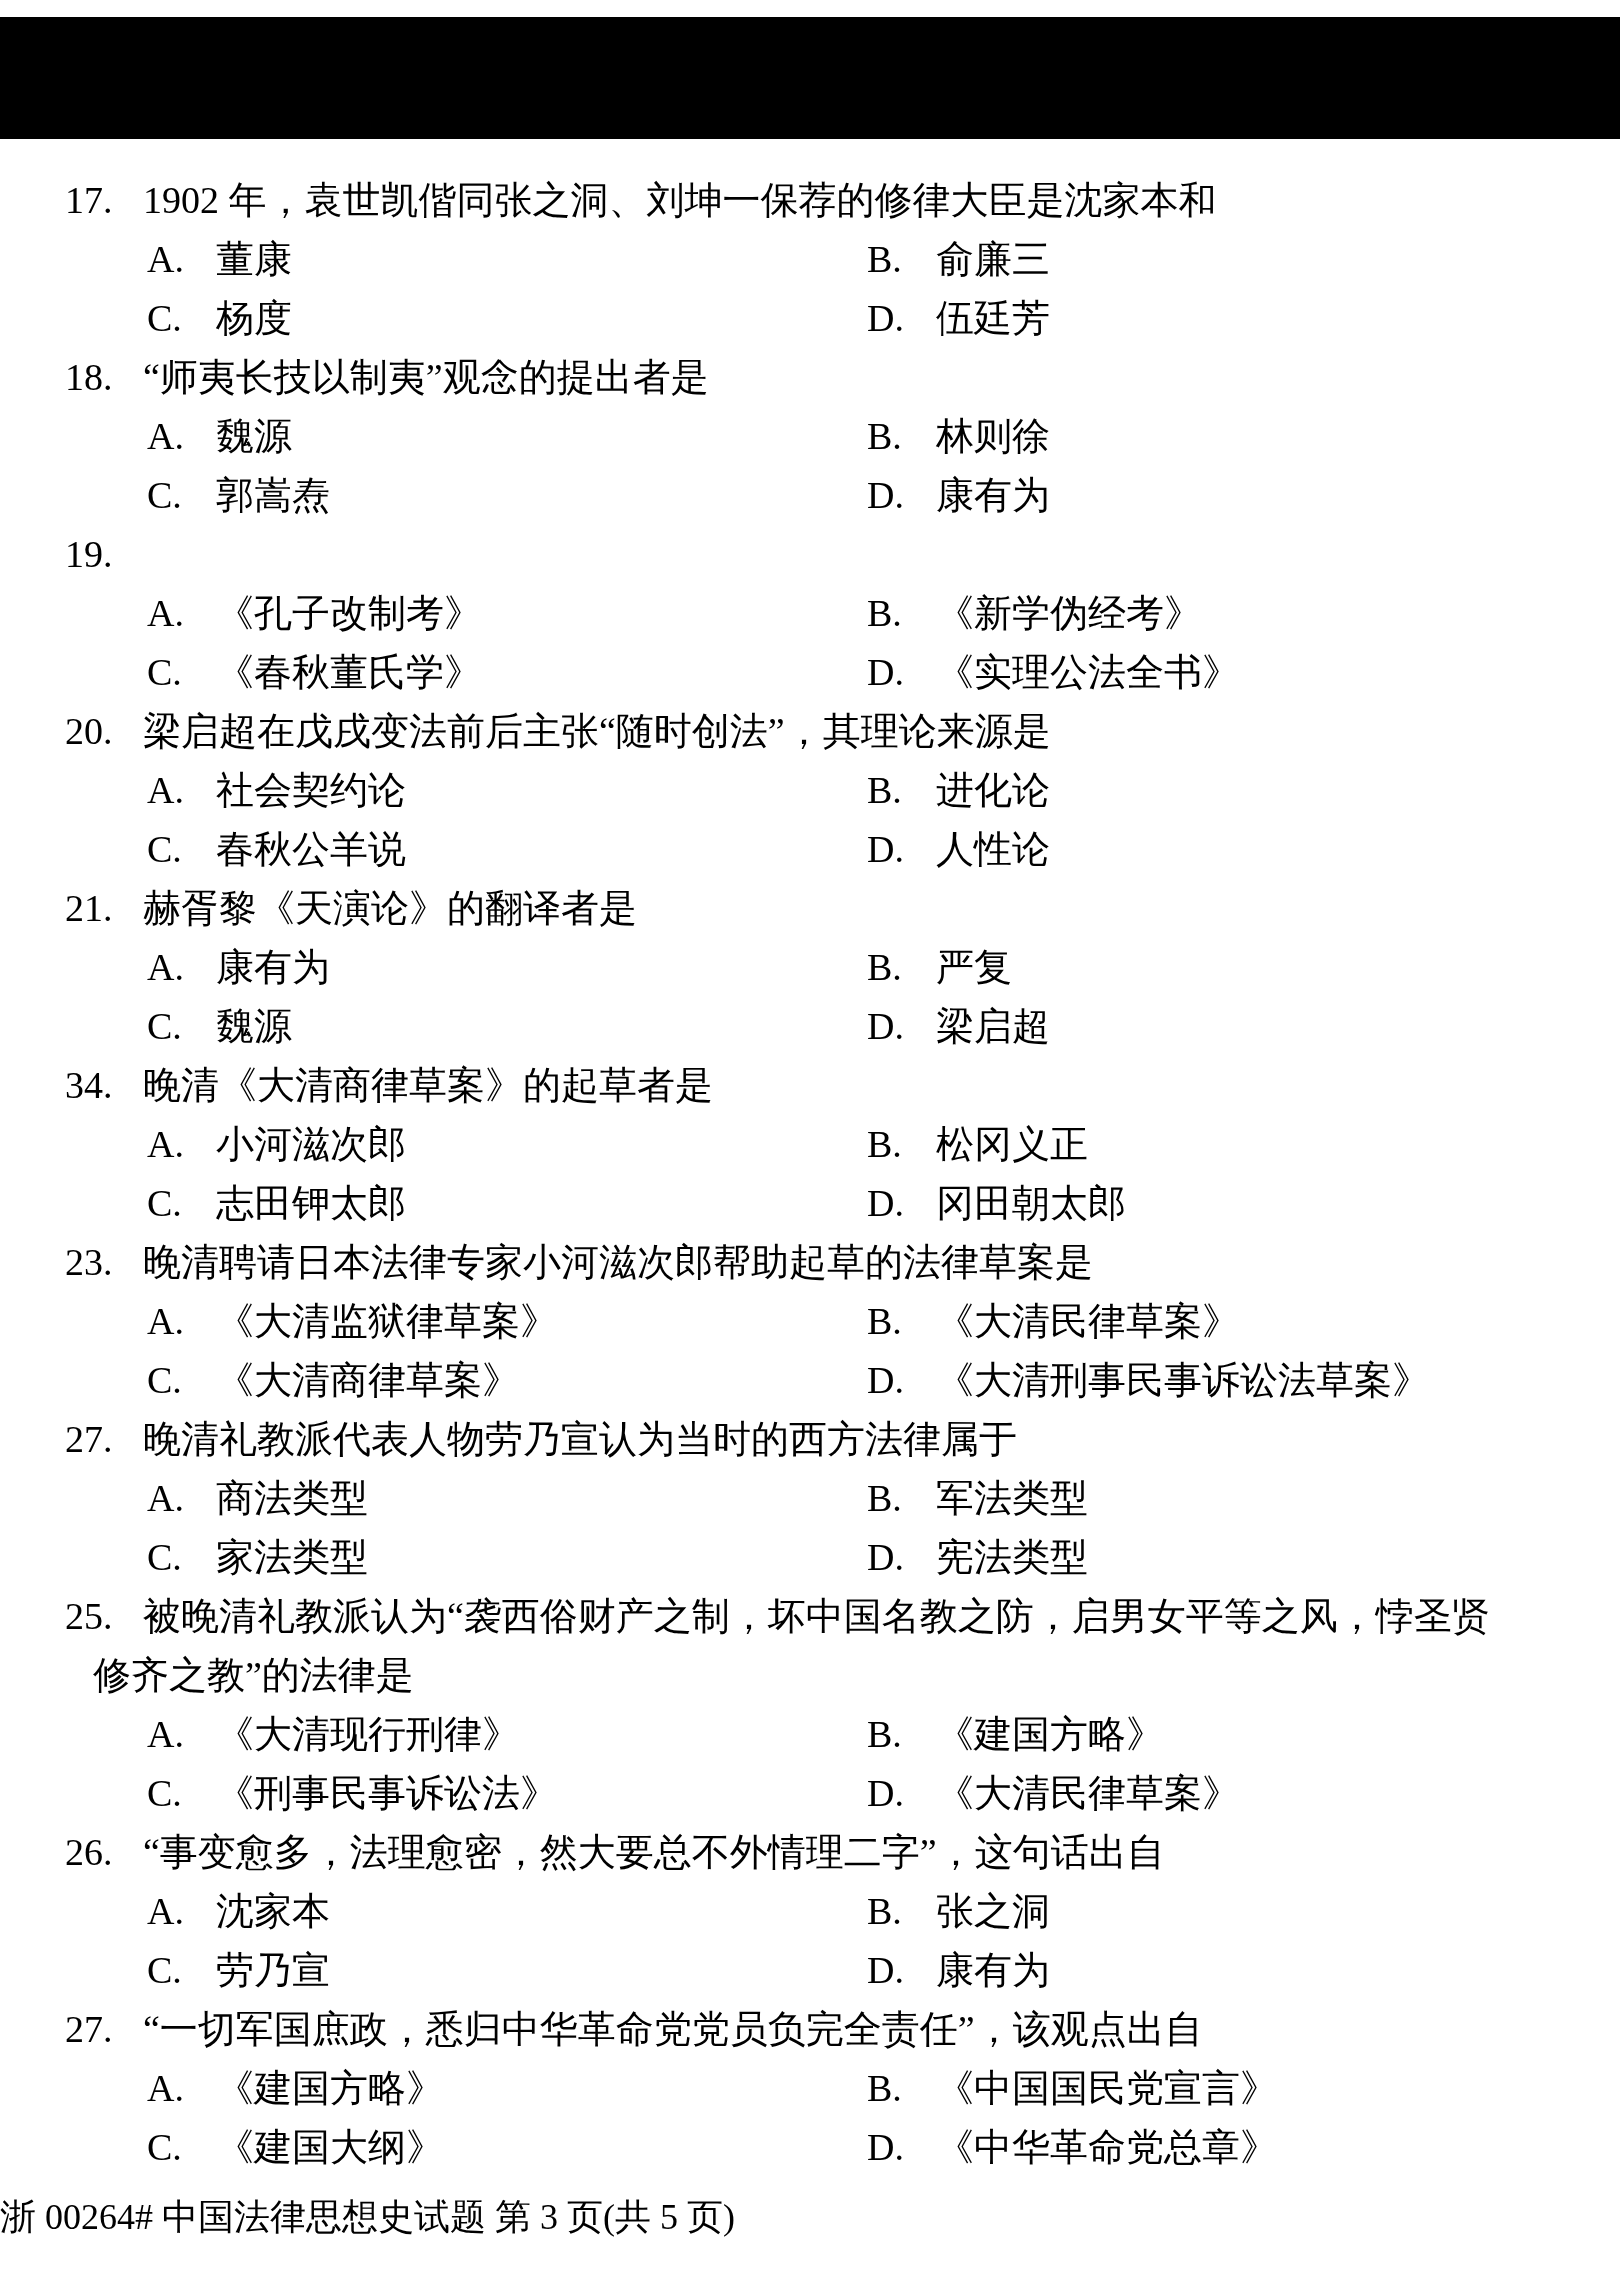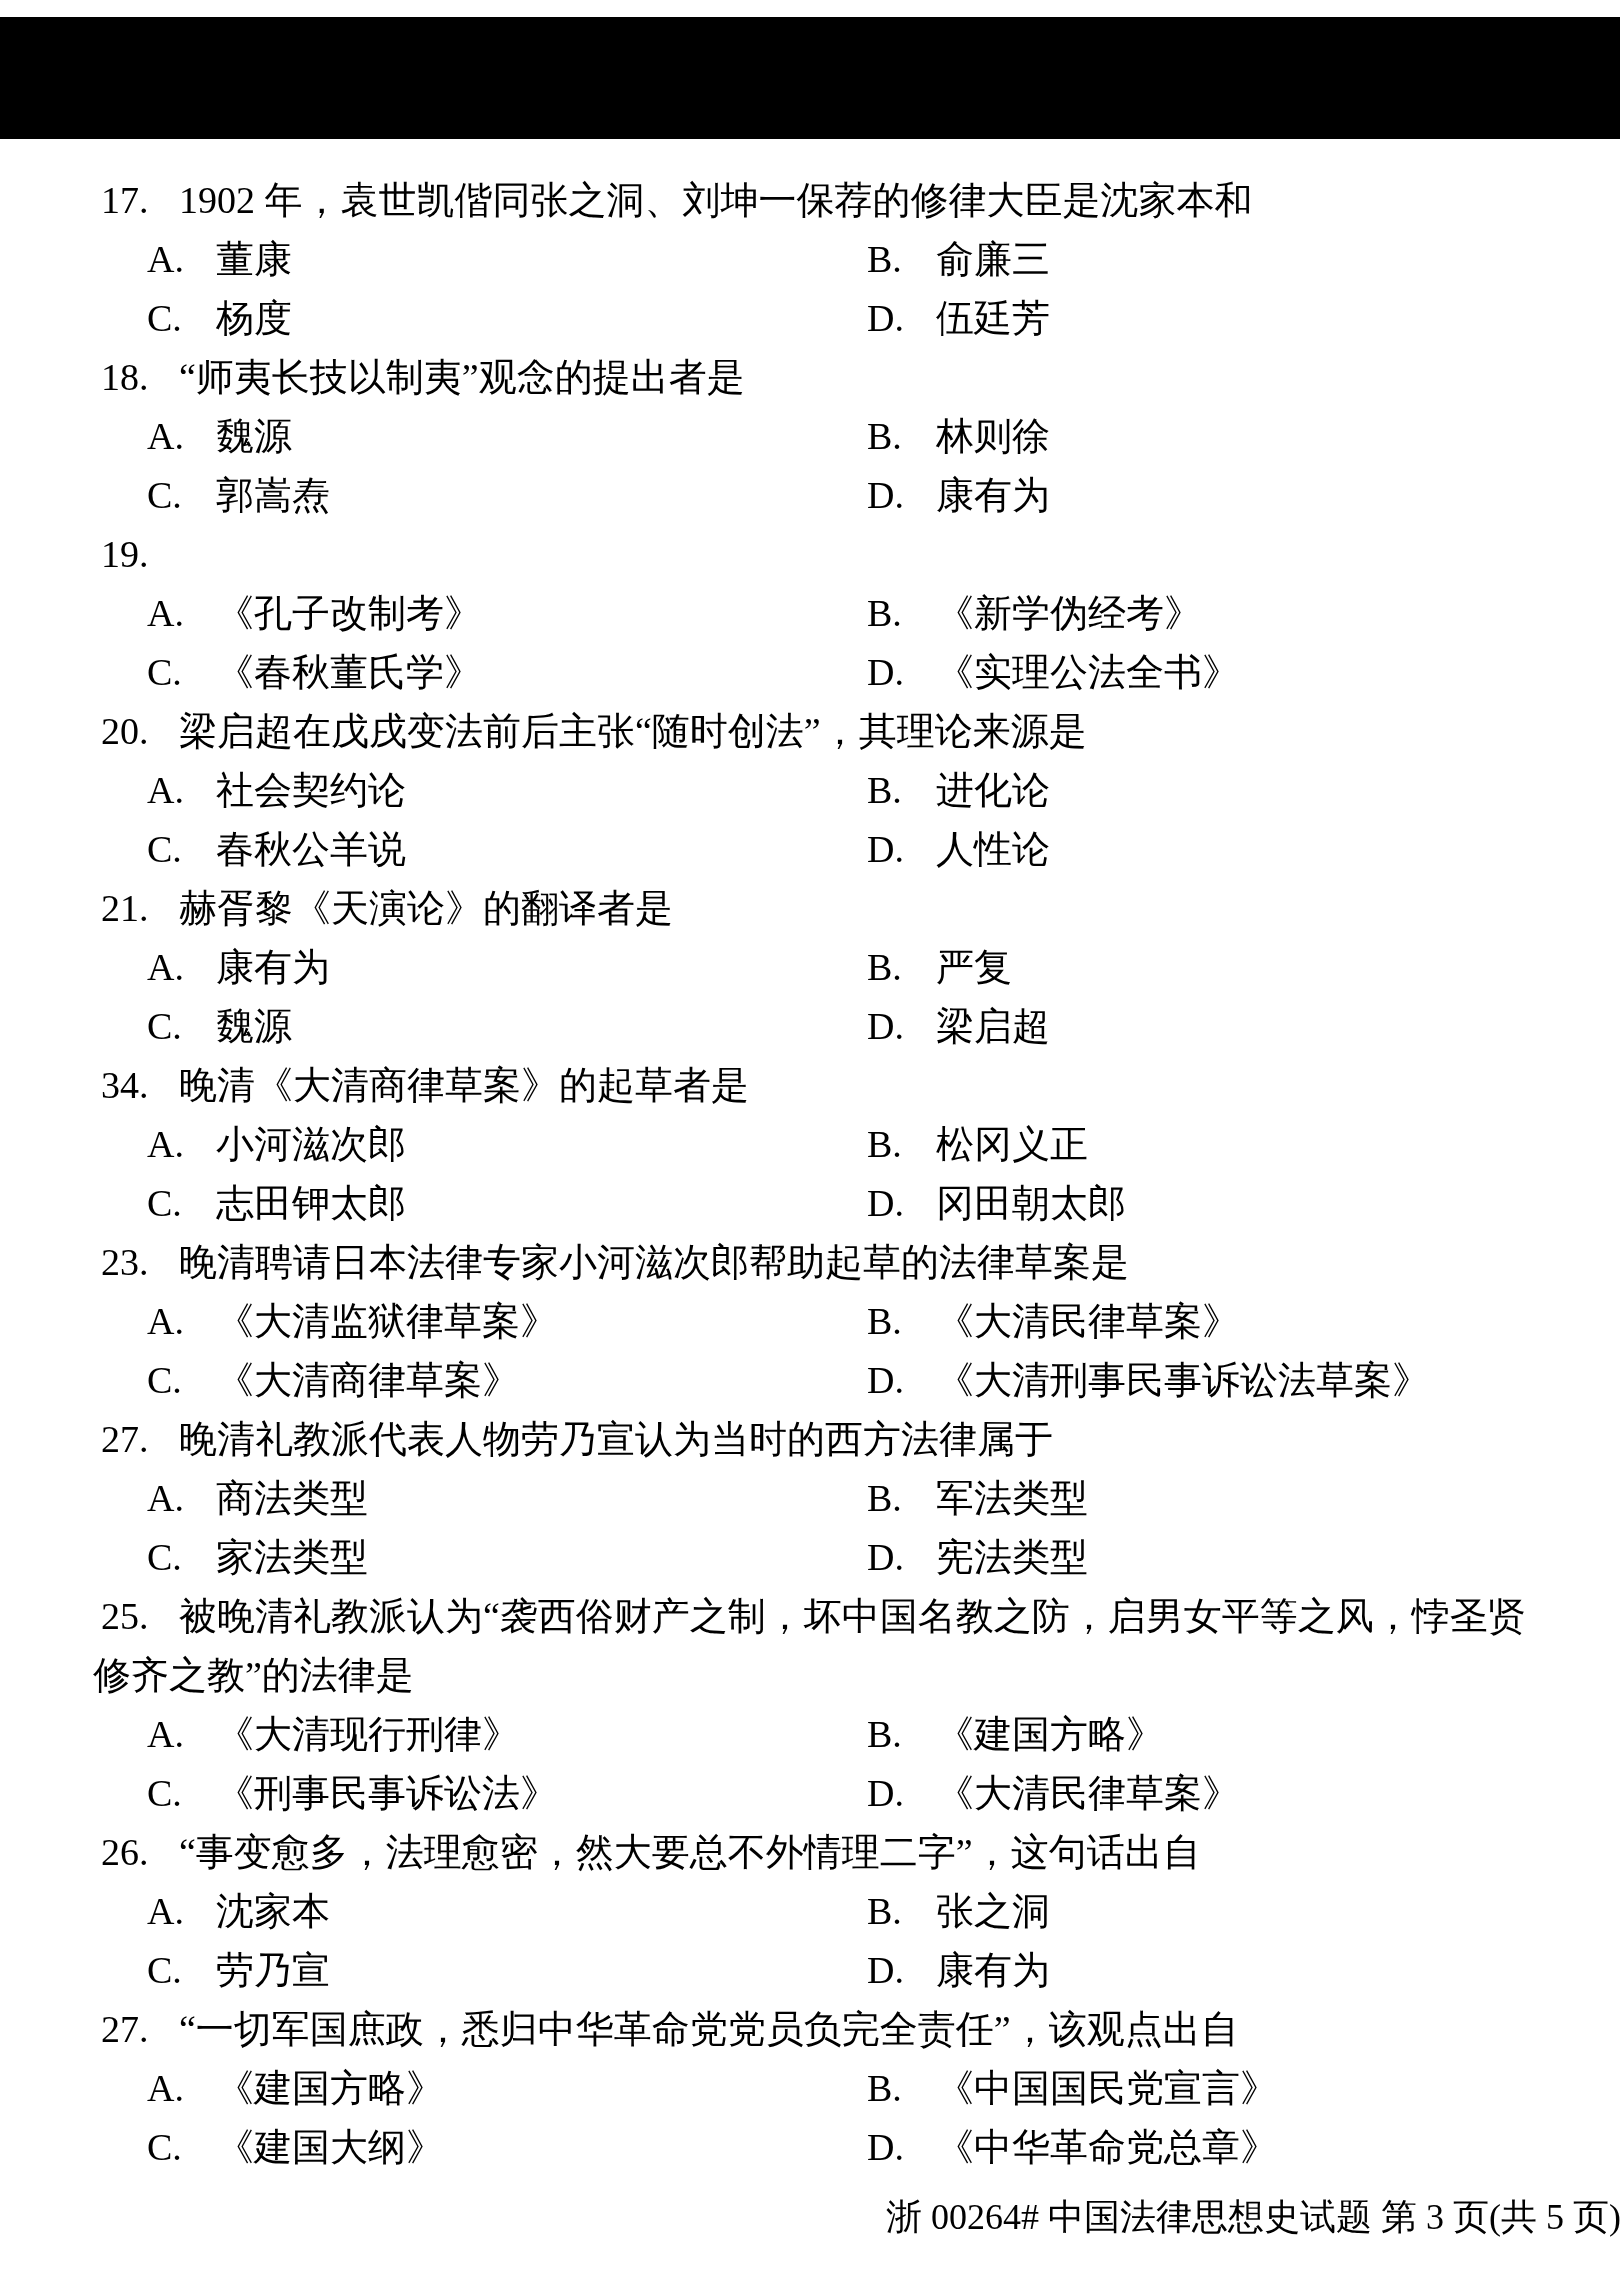--- a/index.html
+++ b/index.html
@@ -9,31 +9,31 @@
     position:relative;overflow:hidden;
   }
   .topbar{
     position:absolute;left:0;top:16.5px;width:1621px;height:122px;background:#000;
   }
   .content{
     position:absolute;left:0;top:170px;width:1621px;
   }
   .line{
     height:59px;display:flex;align-items:center;
-    font-size:38px;line-height:1;white-space:nowrap;padding-left:36px;
+    font-size:38px;line-height:1;white-space:nowrap;
   }
   .qnum{display:inline-block;width:78px;margin-left:65px;}
   .stem-text{display:inline-block;}
   .stem2-line{padding-left:93px;}
   .opts-line{padding-left:147px;}
   .opt{display:flex;align-items:center;}
   .opt-a{width:720px;}
   .opt-label{display:inline-block;width:69px;}
   .footer-line{
-    margin-top:12px;height:59px;display:flex;align-items:center;justify-content:flex-end;
+    margin-top:12px;height:59px;display:flex;align-items:center;justify-content:flex-start;
     font-size:36px;white-space:nowrap;
   }
 </style>
 </head>
 <body>
 
 <div class="topbar"></div>
 
 <div class="content">
   <div id="questions-list">

